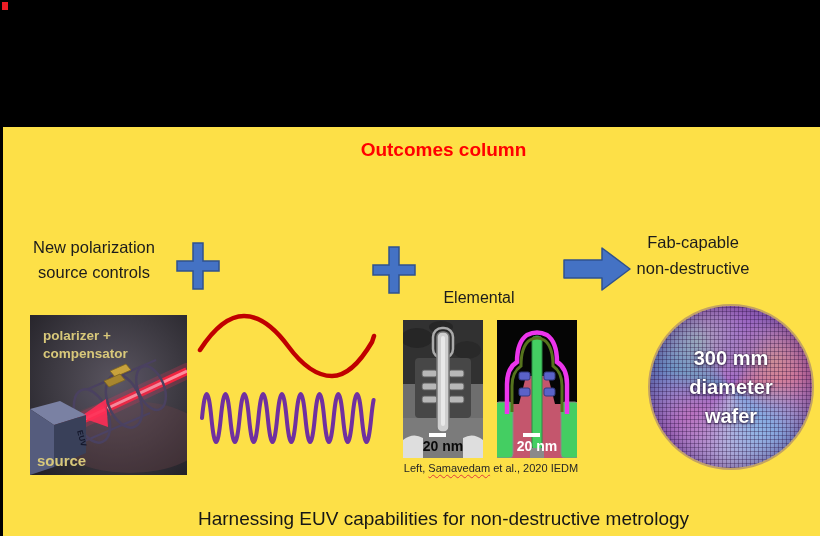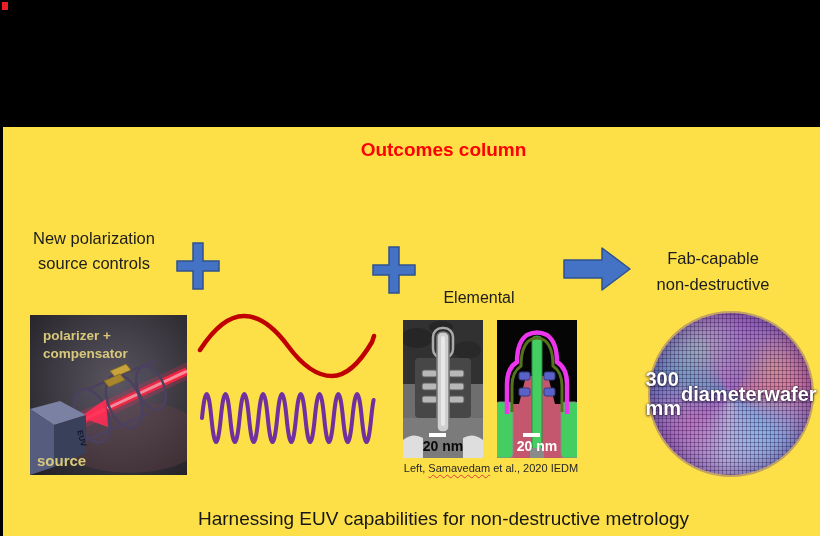--- a/index.html
+++ b/index.html
@@ -13,53 +13,53 @@
   .red-marker{left:2px;top:2px;width:6px;height:8px;background:#ed1c24;}
 
   
   .title{left:50px;top:139px;width:787px;text-align:center;
          font-size:19px;font-weight:bold;color:#FF0000;}
   .footer{left:50px;top:508px;width:787px;text-align:center;
           font-size:19px;color:#161616;}
 
   
   .term{text-align:center;font-size:16.5px;line-height:25px;color:#1c1c1c;}
-  .term1{left:8px;top:226px;width:172px;}
+  .term1{left:8px;top:235px;width:172px;}
   .term2{left:228px;top:236px;width:124px;}
   .term3{left:424px;top:240px;width:110px;font-size:16px;margin-top:45px;}
-  .result{left:632px;top:229px;width:162px;line-height:26px;margin-top:16px;}
+  .result{left:612px;top:229px;width:162px;line-height:26px;}
 
   .plus1{left:176px;top:242px;}
   .plus2{left:372px;top:246px;}
   .arrow{left:563px;top:244px;}
 
   
   .polarizer-svg{left:30px;top:315px;}
   .waves-svg{left:196px;top:310px;}
   .tem-left{left:403px;top:320px;}
   .tem-right{left:497px;top:320px;}
 
   .tem-caption{left:385px;top:461px;width:212px;text-align:center;
                font-size:11px;line-height:14.5px;color:#262626;}
   .squiggle{text-decoration:underline;text-decoration-style:wavy;
             text-decoration-color:#e03a3a;text-decoration-thickness:1px;
             text-underline-offset:2px;}
 
-  .wafer{left:648px;top:311px;width:166px;height:166px;border-radius:50%;
+  .wafer{left:648px;top:304px;width:166px;height:166px;border-radius:50%;
          border:2px solid #c2a264;box-sizing:border-box;
          background:
            repeating-linear-gradient(90deg, rgba(25,0,45,.30) 0 1px, rgba(0,0,0,0) 1px 4px),
            repeating-linear-gradient(0deg, rgba(25,0,45,.30) 0 1px, rgba(0,0,0,0) 1px 4px),
            radial-gradient(circle at 30% 22%, rgba(150,255,170,.38), rgba(0,0,0,0) 30%),
            radial-gradient(circle at 76% 34%, rgba(255,205,90,.34), rgba(0,0,0,0) 28%),
            radial-gradient(circle at 66% 76%, rgba(130,225,255,.32), rgba(0,0,0,0) 32%),
            radial-gradient(circle at 24% 66%, rgba(255,130,170,.32), rgba(0,0,0,0) 30%),
            conic-gradient(from 30deg, #9a6cc8, #c86ca8, #8a9ad8, #b8a8d8, #9a6cc8, #6a8ac8, #b06cc8, #9a6cc8);
          box-shadow:inset 0 0 20px rgba(55,20,85,.55);
-         display:flex;flex-direction:row;align-items:center;justify-content:center;}
+         display:flex;flex-direction:column;align-items:center;justify-content:center;text-align:right;}
   .wafer-line{font-size:20px;font-weight:bold;color:#fff;line-height:29px;
               text-shadow:0 1px 3px rgba(35,15,60,.85),0 0 2px rgba(0,0,0,.6);}
 </style>
 </head>
 <body>
 
 <div class="slide">
 
   <div class="abs banner"></div>
   <div class="abs left-strip"></div>

